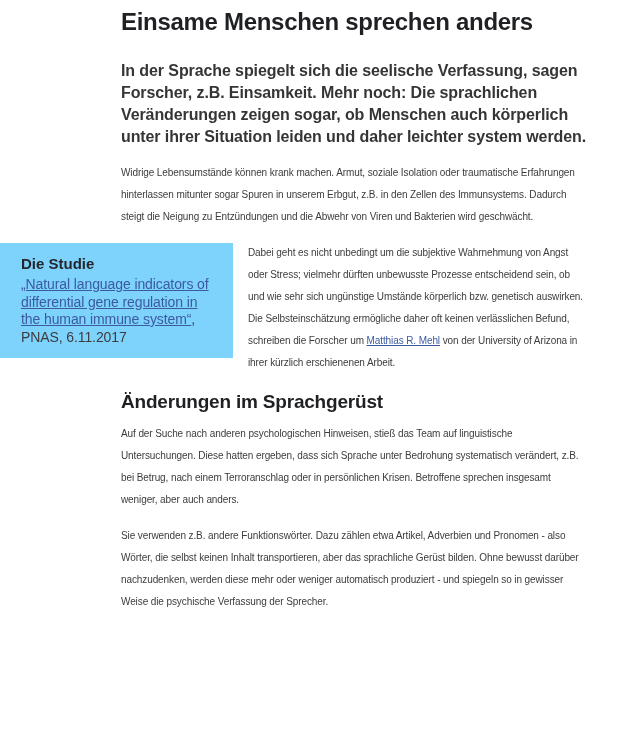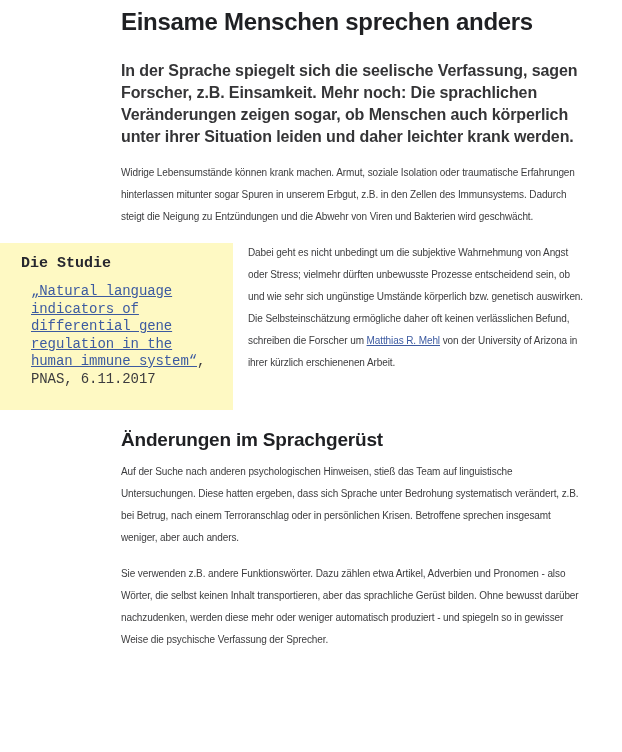--- a/index.html
+++ b/index.html
@@ -42,36 +42,35 @@
     line-height: 22px;
     letter-spacing: -0.1px;
     color: #3c3c3e;
   }
   aside.study-box {
     float: left;
     width: 233px;
     box-sizing: border-box;
     margin: 15px 15px 18px -121px;
     padding: 12px 14px 12px 21px;
-    background: #fef9c3;
-    font-family: Liberation Mono, monospace;
+    background: #7dd3fc;
   }
   .study-box .box-title {
     font-size: 15px;
     font-weight: bold;
     color: #26272e;
     line-height: 18px;
     margin: 0 0 3px 0;
   }
   .study-box .box-body {
     font-size: 14px;
     line-height: 17.5px;
     letter-spacing: -0.1px;
     color: #3c3c3e;
-    margin: 10px;
+    margin: 0;
   }
   a.link {
     color: #3c5aa0;
     text-decoration: underline;
     cursor: pointer;
   }
   h2.section-heading {
     margin: 16px 0 9px 0;
     font-size: 19px;
     line-height: 24px;
@@ -85,21 +84,21 @@
   }
 </style>
 </head>
 <body>
 
 <div class="page">
   <div class="content">
 
     <h1 class="article-title">Einsame Menschen sprechen anders</h1>
 
-    <p class="intro">In der Sprache spiegelt sich die seelische Verfassung, sagen Forscher, z.B. Einsamkeit. Mehr noch: Die sprachlichen Veränderungen zeigen sogar, ob Menschen auch körperlich unter ihrer Situation leiden und daher leichter krank werden.</p>
+    <p class="intro">In der Sprache spiegelt sich die seelische Verfassung, sagen Forscher, z.B. Einsamkeit. Mehr noch: Die sprachlichen Veränderungen zeigen sogar, ob Menschen auch körperlich unter ihrer Situation leiden und daher leichter system werden.</p>
 
     <p class="body-par">Widrige Lebensumstände können krank machen. Armut, soziale Isolation oder traumatische Erfahrungen hinterlassen mitunter sogar Spuren in unserem Erbgut, z.B. in den Zellen des Immunsystems. Dadurch steigt die Neigung zu Entzündungen und die Abwehr von Viren und Bakterien wird geschwächt.</p>
 
     <aside class="study-box">
       <p class="box-title">Die Studie</p>
       <p class="box-body">
         <a class="link">„Natural language indicators of differential gene regulation in the human immune system“</a><span>, PNAS, 6.11.2017</span>
       </p>
     </aside>
 

